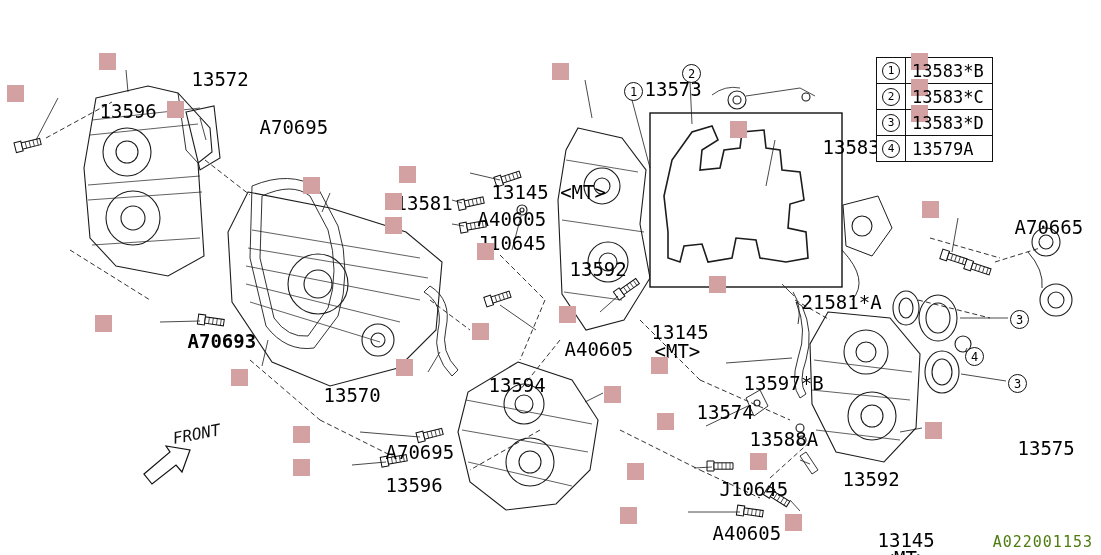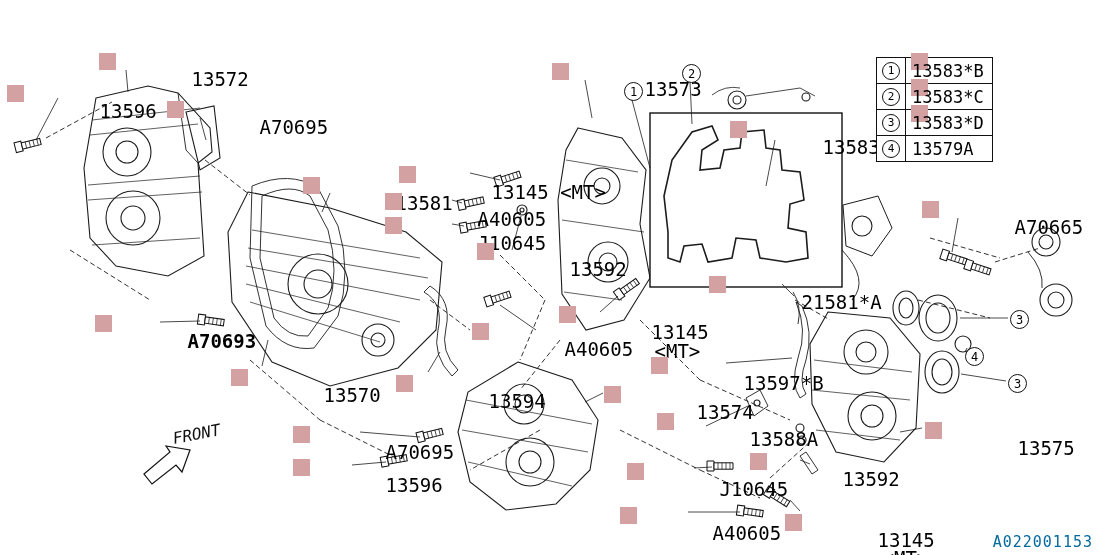--- a/index.html
+++ b/index.html
@@ -38,21 +38,21 @@
   .legend-num .circ {
     width:16px; height:16px; border:1.4px solid #111; border-radius:50%;
     font-size:11px; line-height:16px; text-align:center; display:block;
   }
   .legend-part { position:relative; padding:0 8px 0 6px; font-size:17px; line-height:18px; }
   .legend-part .hl { position:absolute; left:5px; top:-9px; width:17px; height:17px; background:var(--hl); z-index:0; }
   .legend-part .t { position:relative; z-index:1;margin-top:32px; }
 
   .watermark {
     position:absolute; right:8px; bottom:4px; z-index:3;
-    color:#0369a1; font-size:15px; letter-spacing:1px;
+    color:#4d7c0f; font-size:15px; letter-spacing:1px;
   }
 </style>
 </head>
 <body>
 
 <div class="page">
 
   <svg class="art" viewBox="0 0 1101 555" xmlns="http://www.w3.org/2000/svg">
     <defs>
       <g id="bolt">
@@ -272,21 +272,21 @@
       </div>
       <div class="part-label" style="left: 923px; top: 200px; position: absolute;">
         <span class="hl"></span><span class="t">A70665</span>
       </div>
       <div class="part-label" style="left: 96px; top: 314px; position: absolute; font-weight: bold;">
         <span class="hl"></span><span class="t">A70693</span>
       </div>
       <div class="part-label" style="left: 232px; top: 368px; position: absolute;">
         <span class="hl"></span><span class="t">13570</span>
       </div>
-      <div class="part-label" style="left: 397px; top: 374px; position: absolute;">
+      <div class="part-label" style="left: 397px; top: 358px; position: absolute;">
         <span class="hl"></span><span class="t">13594</span>
       </div>
       <div class="part-label" style="left: 473px; top: 322px; position: absolute;">
         <span class="hl"></span><span class="t">A40605</span>
       </div>
       <div class="part-label" style="left: 560px; top: 305px; position: absolute;">
         <span class="hl"></span><span class="t">13145</span>
       </div>
       <div class="part-label no-hl" style="left: 563px; top: 324px; position: absolute;">
         <span class="t">&lt;MT&gt;</span>

